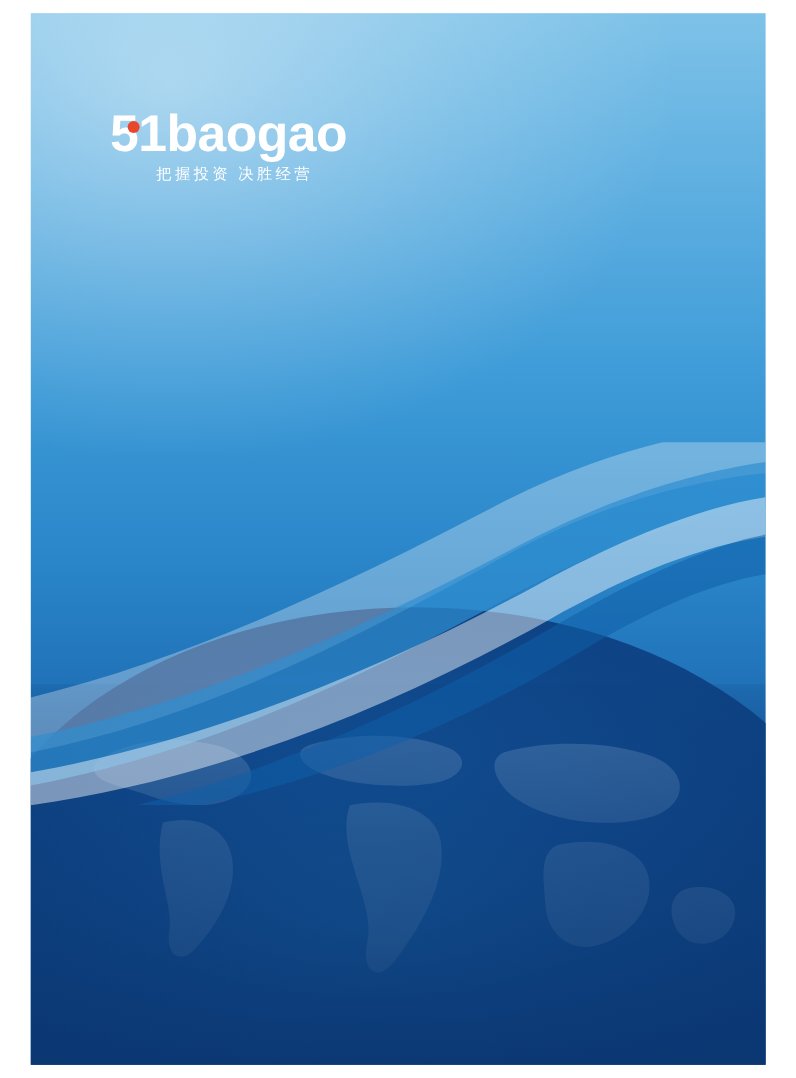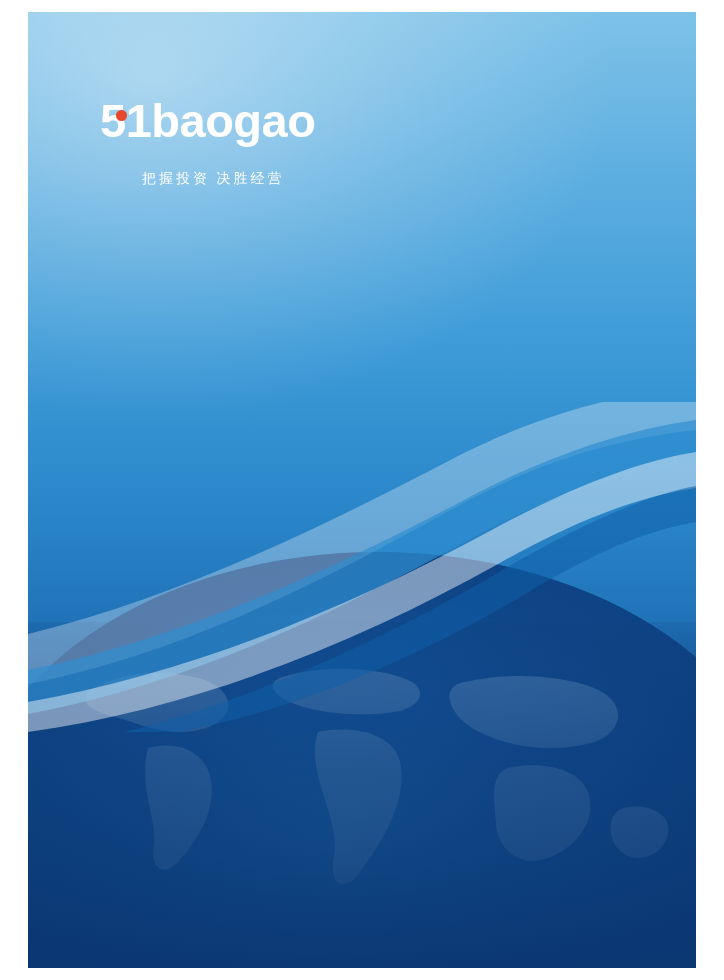--- a/index.html
+++ b/index.html
@@ -106,21 +106,20 @@
   }
   .logo-tag {
     position: absolute;
     left: 42px;
     top: 56px;
     font-size: 14px;
     color: #ffffff;
     letter-spacing: 3px;
     white-space: nowrap;
     font-family: "Liberation Serif", serif;
-    margin-top: 20px;
   }
   .logo-dot {
     position: absolute;
     left: 16px;
     top: 16px;
     width: 11px;
     height: 11px;
     border-radius: 50%;
     background: #e8472b;
   }

